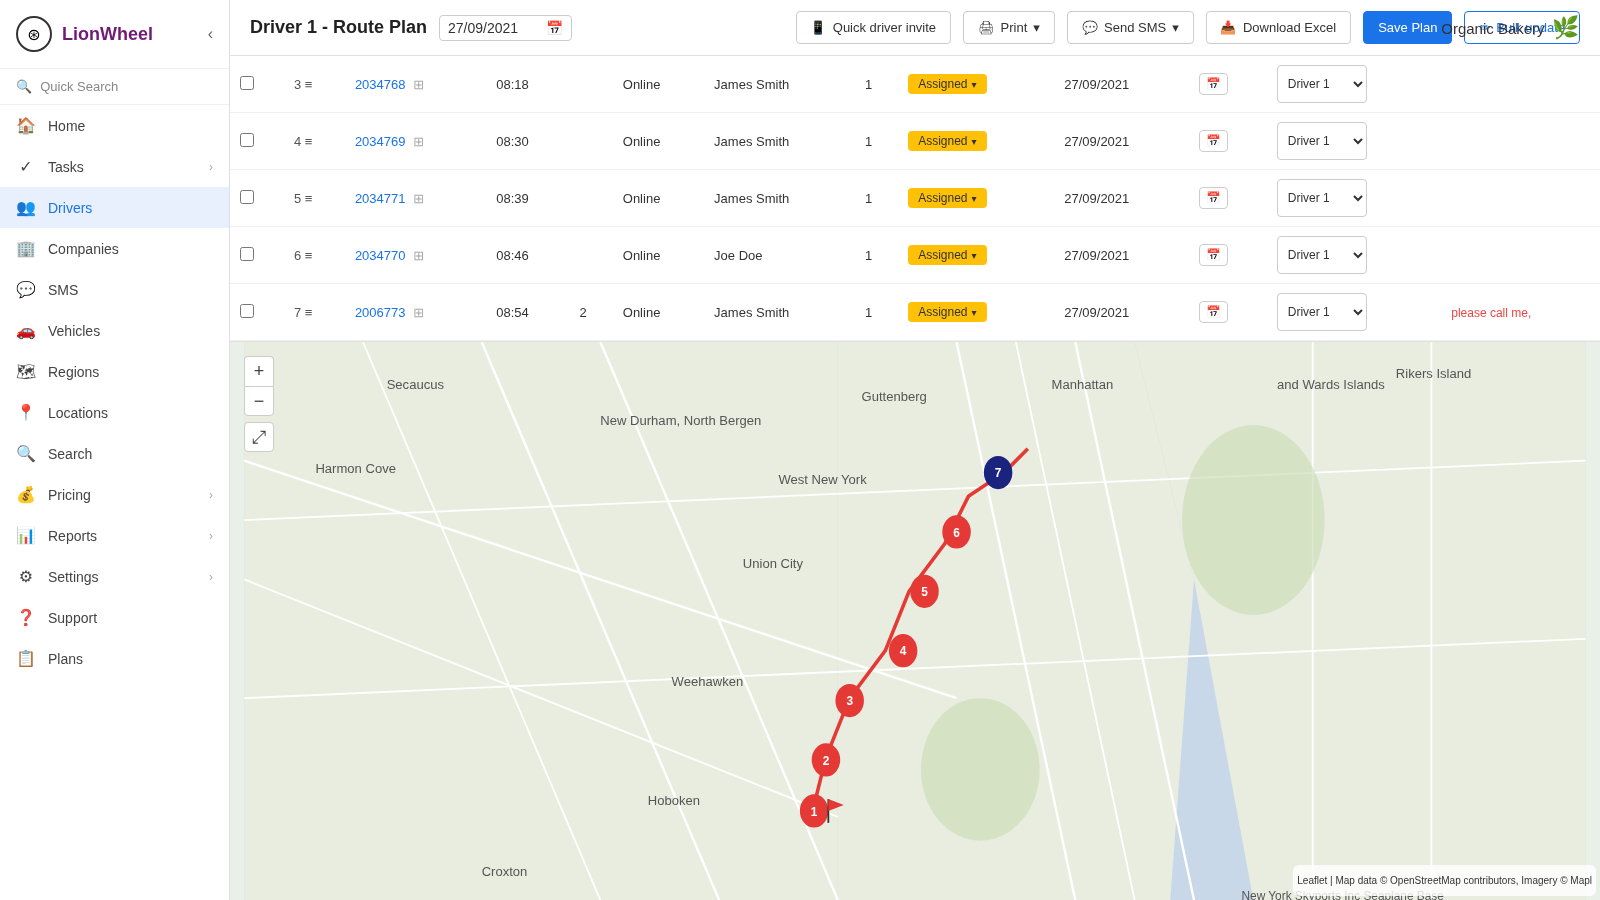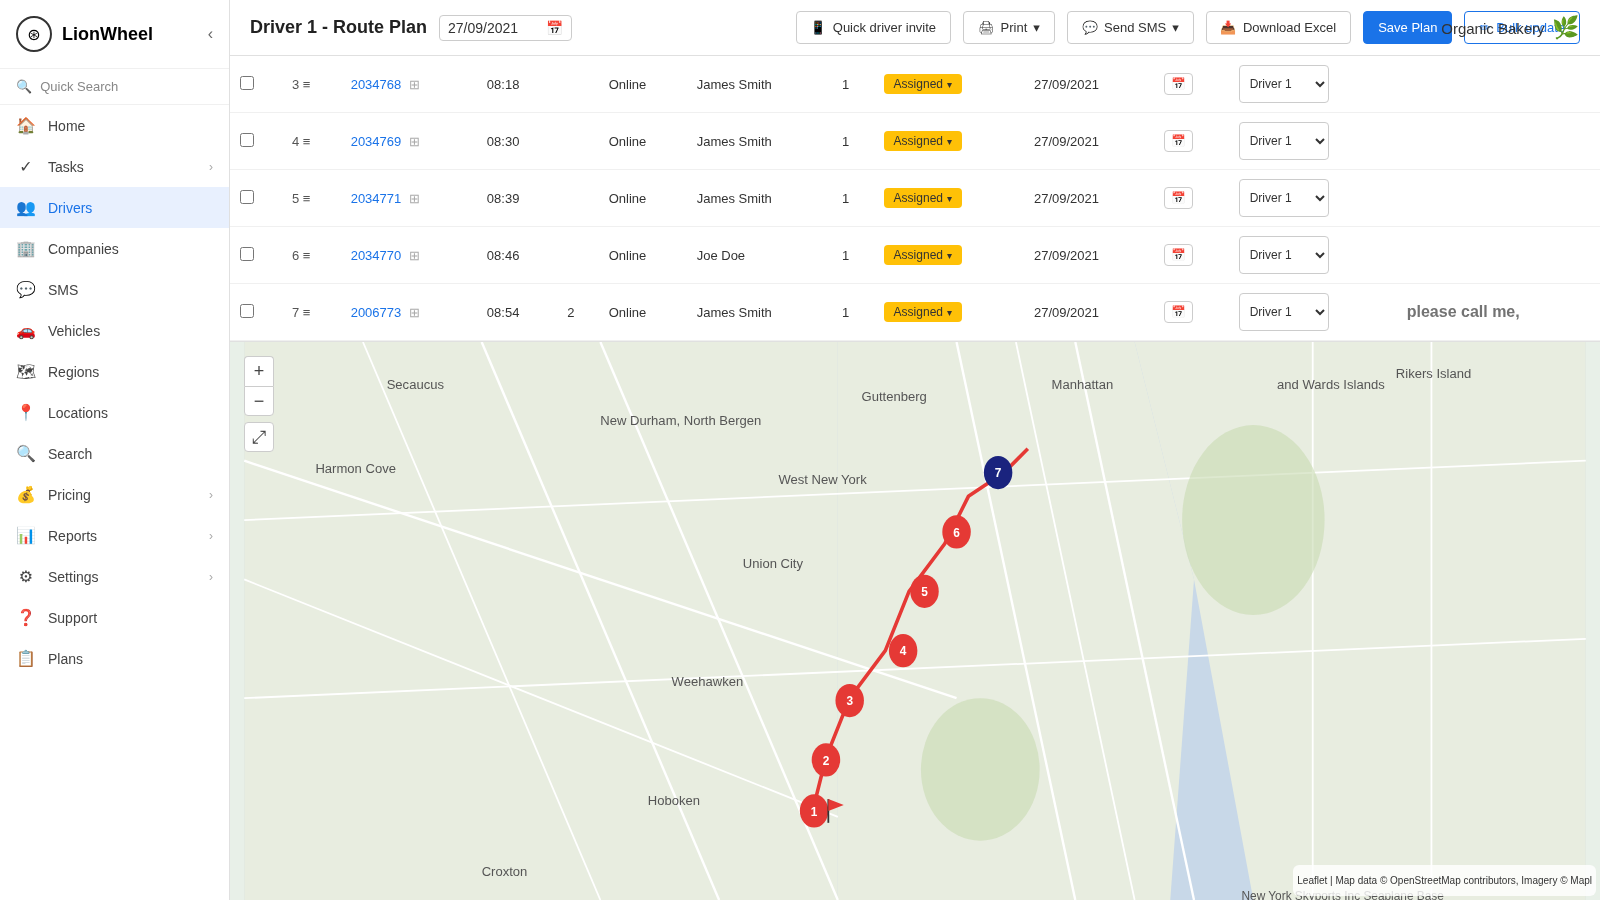--- a/index.html
+++ b/index.html
@@ -23,21 +23,21 @@
       border-bottom: 1px solid #f0f0f0;
       gap: 10px;
     }
     .logo-icon {
       width: 36px; height: 36px;
       border: 2px solid #333;
       border-radius: 50%;
       display: flex; align-items: center; justify-content: center;
       font-size: 16px;
     }
-    .logo-text { font-size: 18px; font-weight: 700; color: #000000; }
+    .logo-text { font-size: 18px; font-weight: 700; color: #701a75; }
     .sidebar-collapse-btn {
       margin-left: auto;
       background: none; border: none; cursor: pointer; color: #666; font-size: 16px;
     }
     .sidebar-search {
       display: flex; align-items: center; padding: 10px 16px; gap: 8px; color: #888; border-bottom: 1px solid #f0f0f0; cursor: pointer;
     }
     .nav-item {
       display: flex; align-items: center; padding: 11px 16px; gap: 12px; cursor: pointer; color: #444; transition: background 0.15s;
     }
@@ -108,21 +108,21 @@
     .task-link { color: #1a73e8; text-decoration: none; }
     .status-badge {
       display: inline-flex; align-items: center; gap: 4px;
       background: #ffc107; color: #333; padding: 3px 10px; border-radius: 4px; font-size: 12px; font-weight: 500; cursor: pointer;
     }
     .status-badge .badge-arrow { font-size: 10px; }
     .driver-select {
       border: 1px solid #ccc; border-radius: 4px; padding: 10px 6px; font-size: 12px; color: #333; background: #fff; cursor: pointer; min-width: 90px;
     }
     .cal-btn { background: none; border: 1px solid #ccc; border-radius: 4px; padding: 3px 6px; cursor: pointer; color: #666; font-size: 12px; }
-    .note-text { color: #737373; font-size: 16px; max-width: 120px; overflow: hidden; text-overflow: ellipsis; font-weight: bold; }
+    .note-text { color: #ef4444; font-size: 12px; max-width: 120px; overflow: hidden; text-overflow: ellipsis; }
     .checkbox { width: 14px; height: 14px; cursor: pointer; }
 
     
     .map-section {
       flex: 1;
       position: relative;
       overflow: hidden;
     }
     .map-bg {
       width: 100%; height: 100%;

